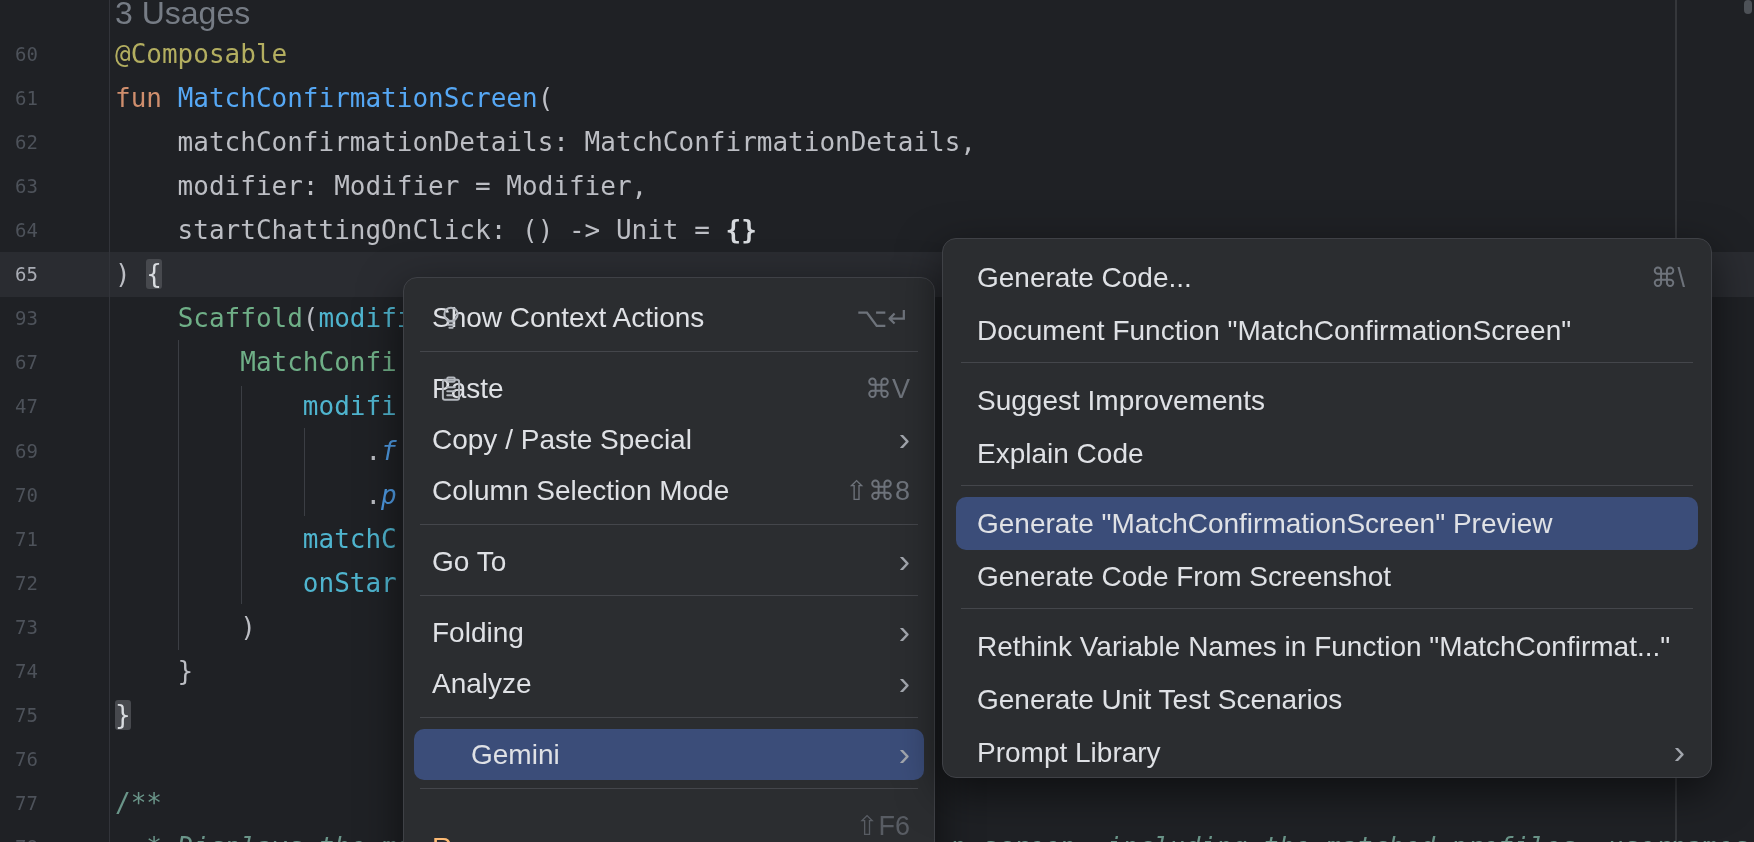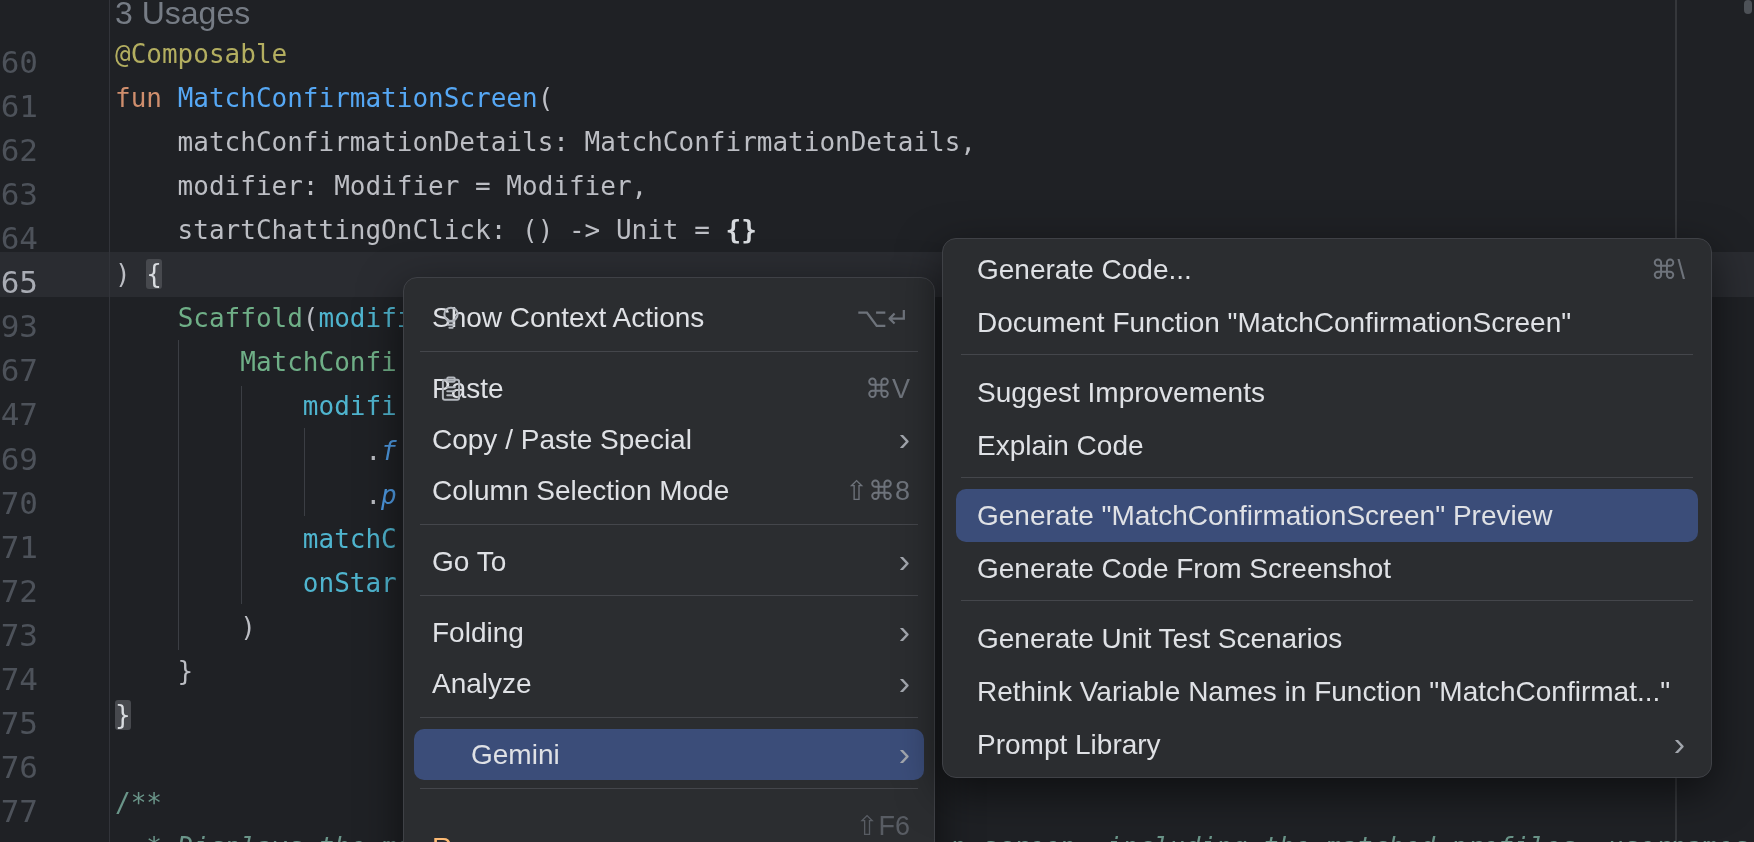--- a/index.html
+++ b/index.html
@@ -8,22 +8,22 @@
 
   
   #editor{position:absolute;inset:0;}
   .gutter-line{position:absolute;left:109px;top:0;width:1px;height:100%;background:#32343A;}
   .margin-guide{position:absolute;left:1675px;top:0;width:2px;height:100%;background:#35373B;}
   .current-line-band{position:absolute;left:0;top:252px;width:100%;height:45px;background:#2A2C31;}
   .indent-guide{position:absolute;width:1px;background:#3B3E44;}
 
   .code-line{position:absolute;left:0;width:100%;height:44px;line-height:44px;
              font-family:"DejaVu Sans Mono",monospace;font-size:26px;white-space:pre;}
-  .code-line .num{position:absolute;left:0;top:8px;width:38px;text-align:right;
-                  color:#4D525A;font-size:31px;}
+  .code-line .num{position:absolute;left:0;top:0;width:38px;text-align:right;
+                  color:#4D525A;font-size:19px;}
   .code-line .num.active{color:#A9ACB4;}
   .code-line .code-text{position:absolute;left:115px;top:0;}
   .hint-line{position:absolute;left:115px;top:0;height:26px;line-height:26px;
              color:#767C85;font-size:32px;font-family:"Liberation Sans",sans-serif;}
   .frag-right{position:absolute;left:950px;top:825px;height:44px;line-height:44px;
               font-family:"DejaVu Sans Mono",monospace;font-size:26px;white-space:pre;}
 
   .tk-plain{color:#BCBEC4}
   .tk-kw{color:#CF8E6D}
   .tk-ann{color:#B3AE60}
@@ -37,21 +37,21 @@
   .tk-bracehl{color:#D9DCE0;background:#47494E;border-radius:3px;}
 
   .scroll-thumb{position:absolute;right:2px;top:0;width:8px;height:14px;
                 background:#4D5157;border-radius:4px;}
 
   
   .menu{position:absolute;background:#2B2D30;border:1px solid #3F4146;border-radius:14px;
         box-shadow:0 14px 44px rgba(0,0,0,.55);box-sizing:border-box;z-index:5;}
   #context-menu{left:403px;top:277px;width:532px;height:640px;padding-top:14px;
                 border-bottom-left-radius:0;border-bottom-right-radius:0;}
-  #gemini-submenu{left:942px;top:238px;width:770px;height:540px;padding-top:4px;z-index:6;}
+  #gemini-submenu{left:942px;top:238px;width:770px;height:540px;padding-top:12px;z-index:6;}
 
   .m-item{position:relative;display:flex;align-items:center;
           color:#DFE1E5;font-size:28px;cursor:default;}
   #context-menu .m-item{height:51px;padding:0 24px 0 28px;}
   #gemini-submenu .m-item{height:53px;padding:0 26px 0 34px;}
   .m-item .mlabel{flex:1 1 auto;white-space:nowrap;overflow:hidden;}
   .m-item .mshortcut{flex:0 0 auto;color:#6E737B;font-size:27px;margin-left:24px;}
   .m-item .marrow{flex:0 0 auto;color:#A2A6AD;font-size:34px;line-height:1;margin-left:24px;
                   transform:translateY(-2px);}
   .m-item.selected{background:#3B4D79;border-radius:10px;}
@@ -179,23 +179,23 @@
       </div>
       <div class="m-sep"></div>
       <div class="m-item selected">
         <span class="mlabel">Generate "MatchConfirmationScreen" Preview</span>
       </div>
       <div class="m-item">
         <span class="mlabel">Generate Code From Screenshot</span>
       </div>
       <div class="m-sep"></div>
       <div class="m-item">
+        <span class="mlabel">Rethink Variable Names in Function "MatchConfirmat..."</span>
+      </div>
+      <div class="m-item">
         <span class="mlabel">Generate Unit Test Scenarios</span>
-      </div>
-      <div class="m-item">
-        <span class="mlabel">Rethink Variable Names in Function "MatchConfirmat..."</span>
       </div>
       <div class="m-item">
         <span class="mlabel">Prompt Library</span>
         <span class="marrow">›</span>
       </div>
     </div>
 </div>
 
 </body></html>

